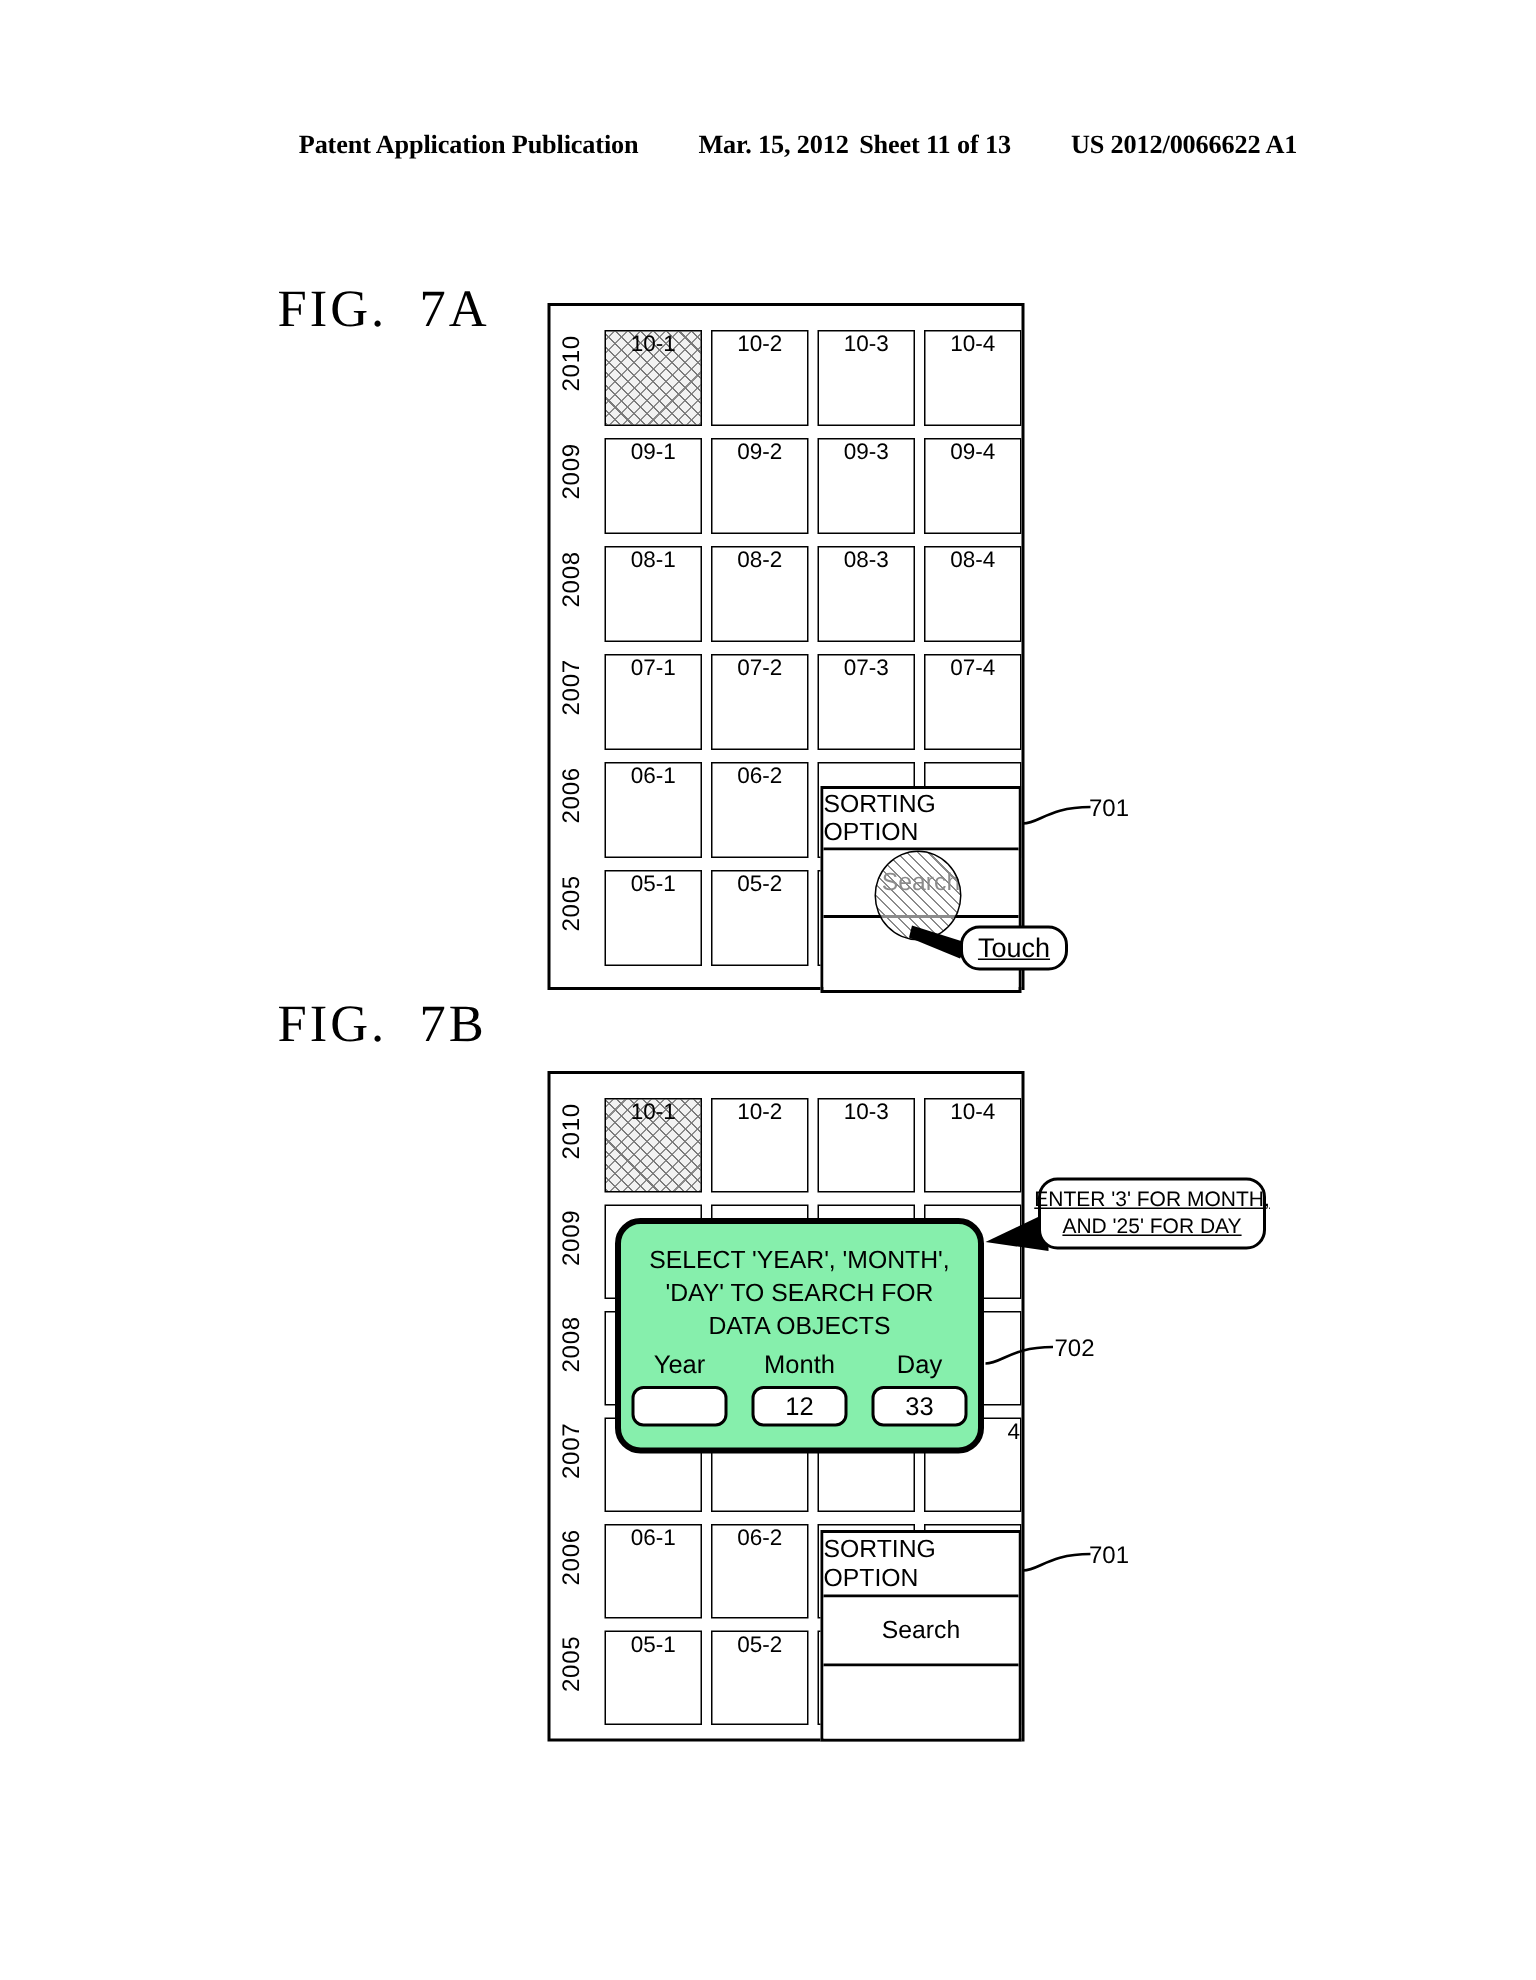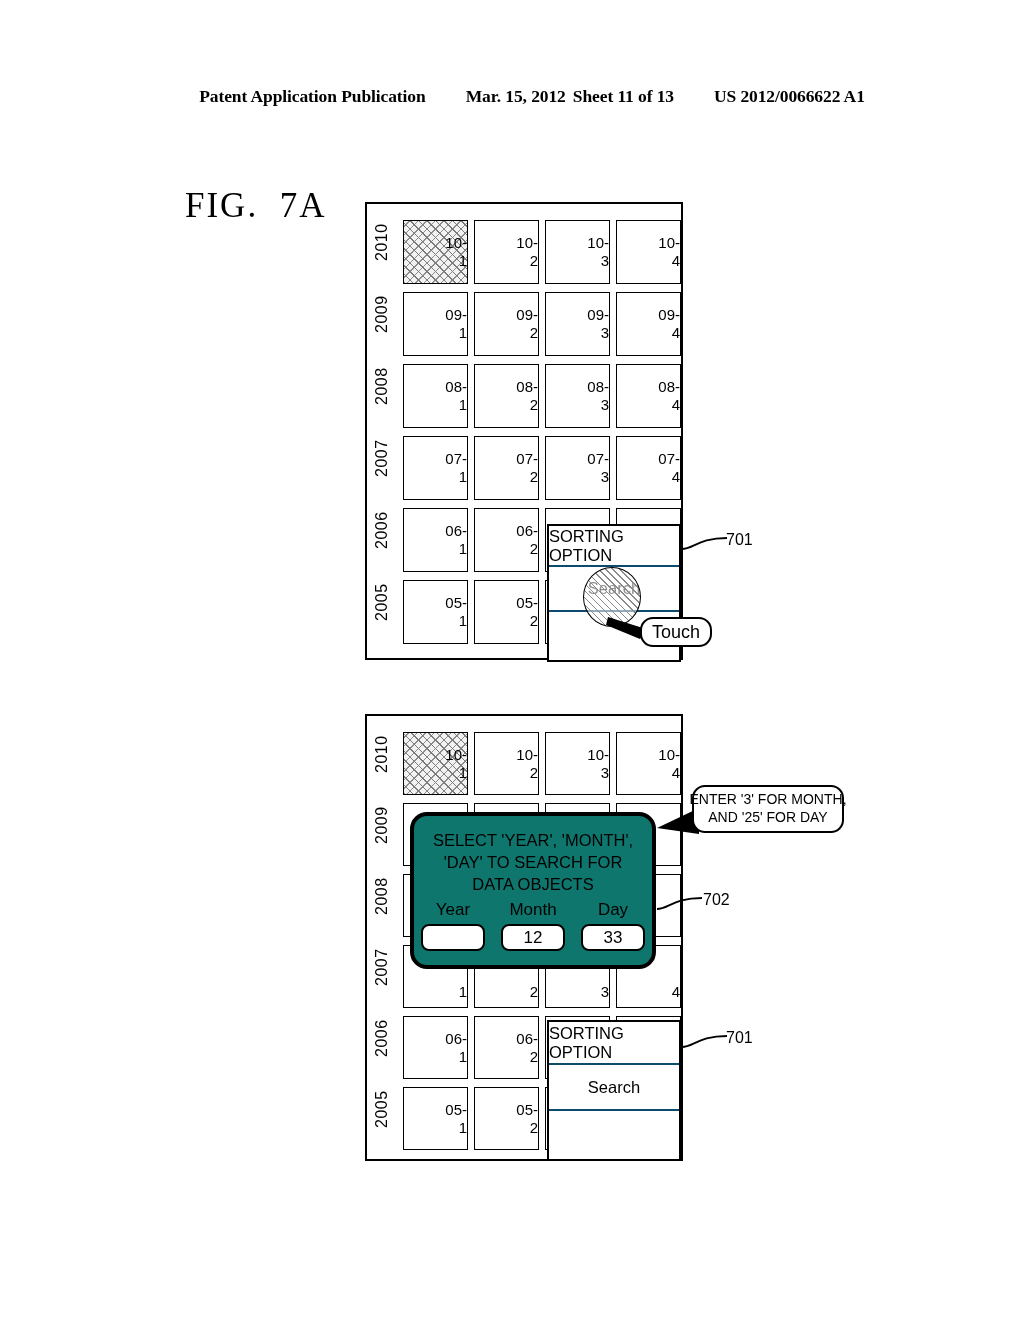--- a/index.html
+++ b/index.html
@@ -61,22 +61,22 @@
     letter-spacing:0.5px;
   }
 
   
   .gridarea{position:absolute;left:30px;top:0;right:0;bottom:0;}
   .gcell{
     position:absolute;
     border:1.6px solid #000;
     box-sizing:border-box;
     background:#fff;
-    display:flex;flex-direction:column;
-    align-items:flex-end;justify-content:center;
+    display:flex;flex-direction:row;
+    align-items:flex-start;justify-content:center;
     font-family:"Liberation Sans", sans-serif;
     font-size:15px;color:#000;line-height:1.18;
   }
   .gcell.shaded{
     background-image:
       repeating-linear-gradient(45deg, #7a7a7a 0px, #7a7a7a 1px, rgba(255,255,255,0) 1px, rgba(255,255,255,0) 6px),
       repeating-linear-gradient(-45deg, #8c8c8c 0px, #8c8c8c 1px, rgba(255,255,255,0) 1px, rgba(255,255,255,0) 6px);
     background-color:#f2f2f2;
   }
   .gcell .ln{display:block;}
@@ -90,21 +90,21 @@
     z-index:7;
   }
   .sortrow{
     box-sizing:border-box;
     display:flex;align-items:center;justify-content:center;
     font-family:"Liberation Sans", sans-serif;
     font-size:16.5px;color:#000;
     background:#fff;
     position:relative;
   }
-  .sortrow.divider{border-bottom:2px solid #0c4a6e;}
+  .sortrow.divider{border-bottom:2px solid #000000;}
 
   
   .touch-ellipse{
     position:absolute;
     border:1.8px solid #000;
     border-radius:50%;
     background-image:
       repeating-linear-gradient(45deg, #8a8a8a 0px, #8a8a8a 1px, rgba(255,255,255,0) 1px, rgba(255,255,255,0) 5px);
     background-color:rgba(255,255,255,0.55);
     z-index:9;
@@ -118,39 +118,39 @@
     background:#fff;
     box-sizing:border-box;
     display:flex;flex-direction:column;
     align-items:center;justify-content:center;
     font-family:"Liberation Sans", sans-serif;
     color:#000;
     z-index:12;
   }
   #touch-bubble{font-size:18px;}
   #enter-bubble{font-size:14px;line-height:1.28;}
-  .bubble .ln{display:block;white-space:nowrap;}
+  .bubble .ln{display:block;white-space:nowrap;text-decoration:underline;}
 
   .tail{position:absolute;z-index:11;}
 
   
   .refnum{
     position:absolute;
     font-family:"Liberation Sans", sans-serif;
     font-size:16px;color:#000;
     z-index:13;
   }
   .leader{position:absolute;z-index:13;}
 
   
   .modal{
     position:absolute;
     border:4px solid #000;
     border-radius:17px;
-    background:#0f766e;
+    background:#86efac;
     box-sizing:border-box;
     z-index:10;
   }
   .modal-msg{
     position:absolute;left:0;top:14px;width:100%;
     text-align:center;
     font-family:"Liberation Sans", sans-serif;
     font-size:16.5px;color:#000;line-height:1.33;
   }
   .modal-msg .ln{display:block;white-space:nowrap;}
@@ -304,20 +304,21 @@
 
   <div class="bubble" id="touch-bubble" style="left:640px;top:617px;width:72px;height:30px;">
     <span class="ln">Touch</span>
   </div>
 
   <svg class="leader" style="left:681px;top:532px;width:48px;height:24px;" viewBox="0 0 48 24">
     <path d="M1,17 C12,17 18,6 46,6" stroke="#000" stroke-width="1.8" fill="none"></path>
   </svg>
   <div class="refnum" style="left:726px;top:531px;">701</div>
 
+  <div class="figtitle" id="fig7b-title">FIG.  7B</div>
 
   <div class="device" id="fig7b-device">
     <div class="yearrail">
       <div class="yearlabel" style="top:4px;height:68px;">2010</div>
       <div class="yearlabel" style="top:75px;height:68px;">2009</div>
       <div class="yearlabel" style="top:146px;height:68px;">2008</div>
       <div class="yearlabel" style="top:217px;height:68px;">2007</div>
       <div class="yearlabel" style="top:288px;height:68px;">2006</div>
       <div class="yearlabel" style="top:359px;height:68px;">2005</div>
     </div>

